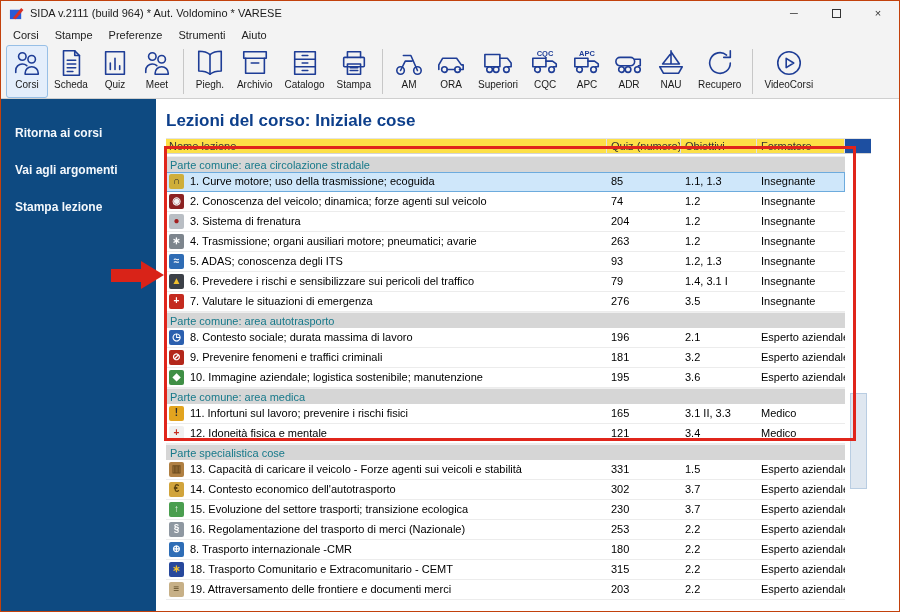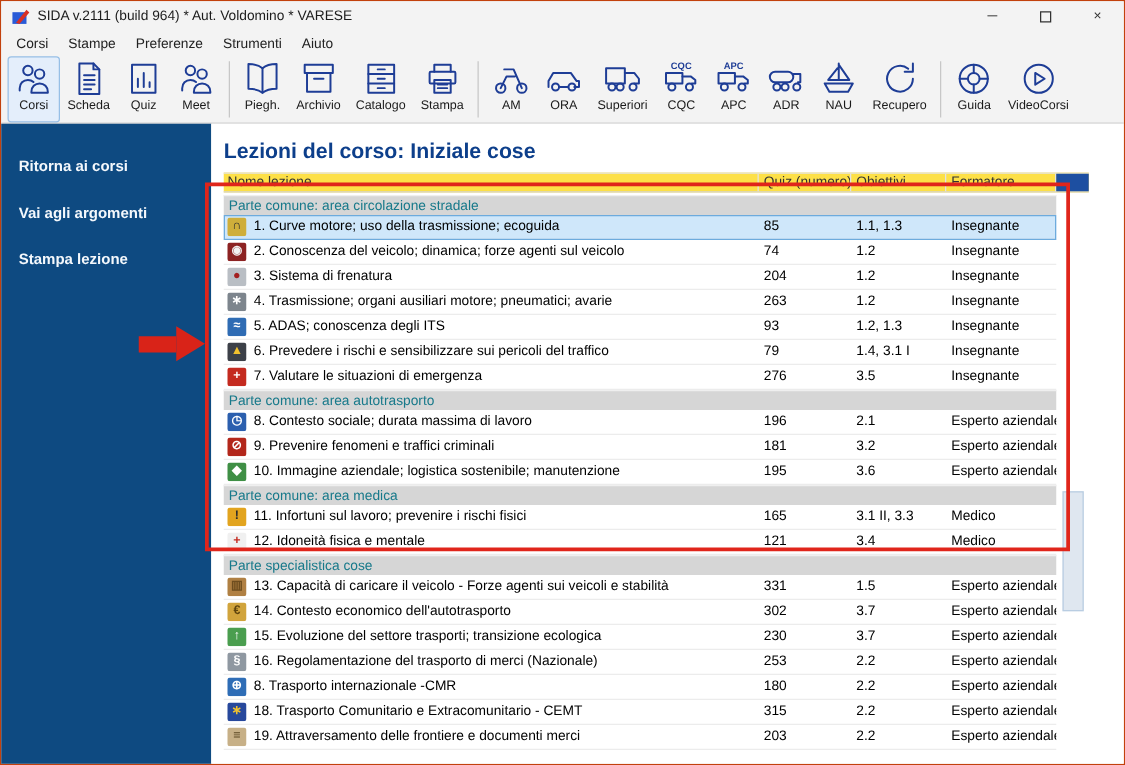--- a/index.html
+++ b/index.html
@@ -23,21 +23,21 @@
   .tb-item{display:flex;flex-direction:column;align-items:center;justify-content:flex-start;padding:2px 5px 1px 5px;min-width:38px;border:1px solid transparent;border-radius:3px;cursor:pointer;}
   .tb-item.selected{background:#e4eefb;border-color:#97bfe6;}
   .tb-icon{width:30px;height:30px;display:block;}
   .tb-icon svg{width:30px;height:30px;}
   .tb-icon svg *{fill:none;stroke:#1e3d96;stroke-width:1.7;stroke-linecap:round;stroke-linejoin:round;}
   .tb-label{font-size:10px;color:#1a1a1a;margin-top:1px;white-space:nowrap;}
   .tb-sep{width:1px;background:#c7c7c7;margin:4px 5px;}
 
   
   .content{flex:1;display:flex;min-height:0;}
-  .sidebar{width:168px;background:#0e4a81;padding-top:18px;flex:none;}
+  .sidebar{width:155px;background:#0e4a81;padding-top:18px;flex:none;}
   .side-item{color:#f4f8fc;font-weight:bold;font-size:12px;padding:9px 14px;margin-bottom:5px;cursor:pointer;white-space:nowrap;}
   .main{flex:1;background:#ffffff;padding:12px 28px 0 10px;position:relative;min-width:0;}
   .page-title{color:#0d3f8b;font-weight:bold;font-size:17px;margin-bottom:7px;}
 
   
   .thead{display:flex;height:16px;align-items:center;border-top:1px solid #e4e4e4;border-bottom:1px solid #d4d4d4;font-size:11px;color:#333;background:#fde047;}
   .th{border-right:1px solid #e2e2e2;height:100%;display:flex;align-items:center;}
   .corner{width:26px;height:100%;background:#1d4fa1;flex:none;}
   .cell{overflow:hidden;white-space:nowrap;}
   .cell.name{flex:1;display:flex;align-items:center;gap:6px;padding-left:3px;min-width:0;}
@@ -223,28 +223,20 @@
         <span class="tb-icon"><svg viewBox="0 0 32 32">
             <path d="M27 16a11 11 0 1 1-4-8.5"></path>
             <path d="M27 3v7h-7"></path>
           </svg></span>
         <span class="tb-label">Recupero</span>
       </div>
       <div class="tb-sep"></div>
       <div class="tb-item">
         <span class="tb-icon"><svg viewBox="0 0 32 32">
             <circle cx="16" cy="16" r="12"></circle>
-            <circle cx="16" cy="16" r="5"></circle>
-            <path d="M16 4v7M16 21v7M4 16h7M21 16h7"></path>
-          </svg></span>
-        <span class="tb-label">Guida</span>
-      </div>
-      <div class="tb-item">
-        <span class="tb-icon"><svg viewBox="0 0 32 32">
-            <circle cx="16" cy="16" r="12"></circle>
             <path d="M13 11l8 5-8 5z"></path>
           </svg></span>
         <span class="tb-label">VideoCorsi</span>
       </div>
     </div>
 
   <div class="content">
     <div class="sidebar">
         <div class="side-item">Ritorna ai corsi</div>
         <div class="side-item">Vai agli argomenti</div>

